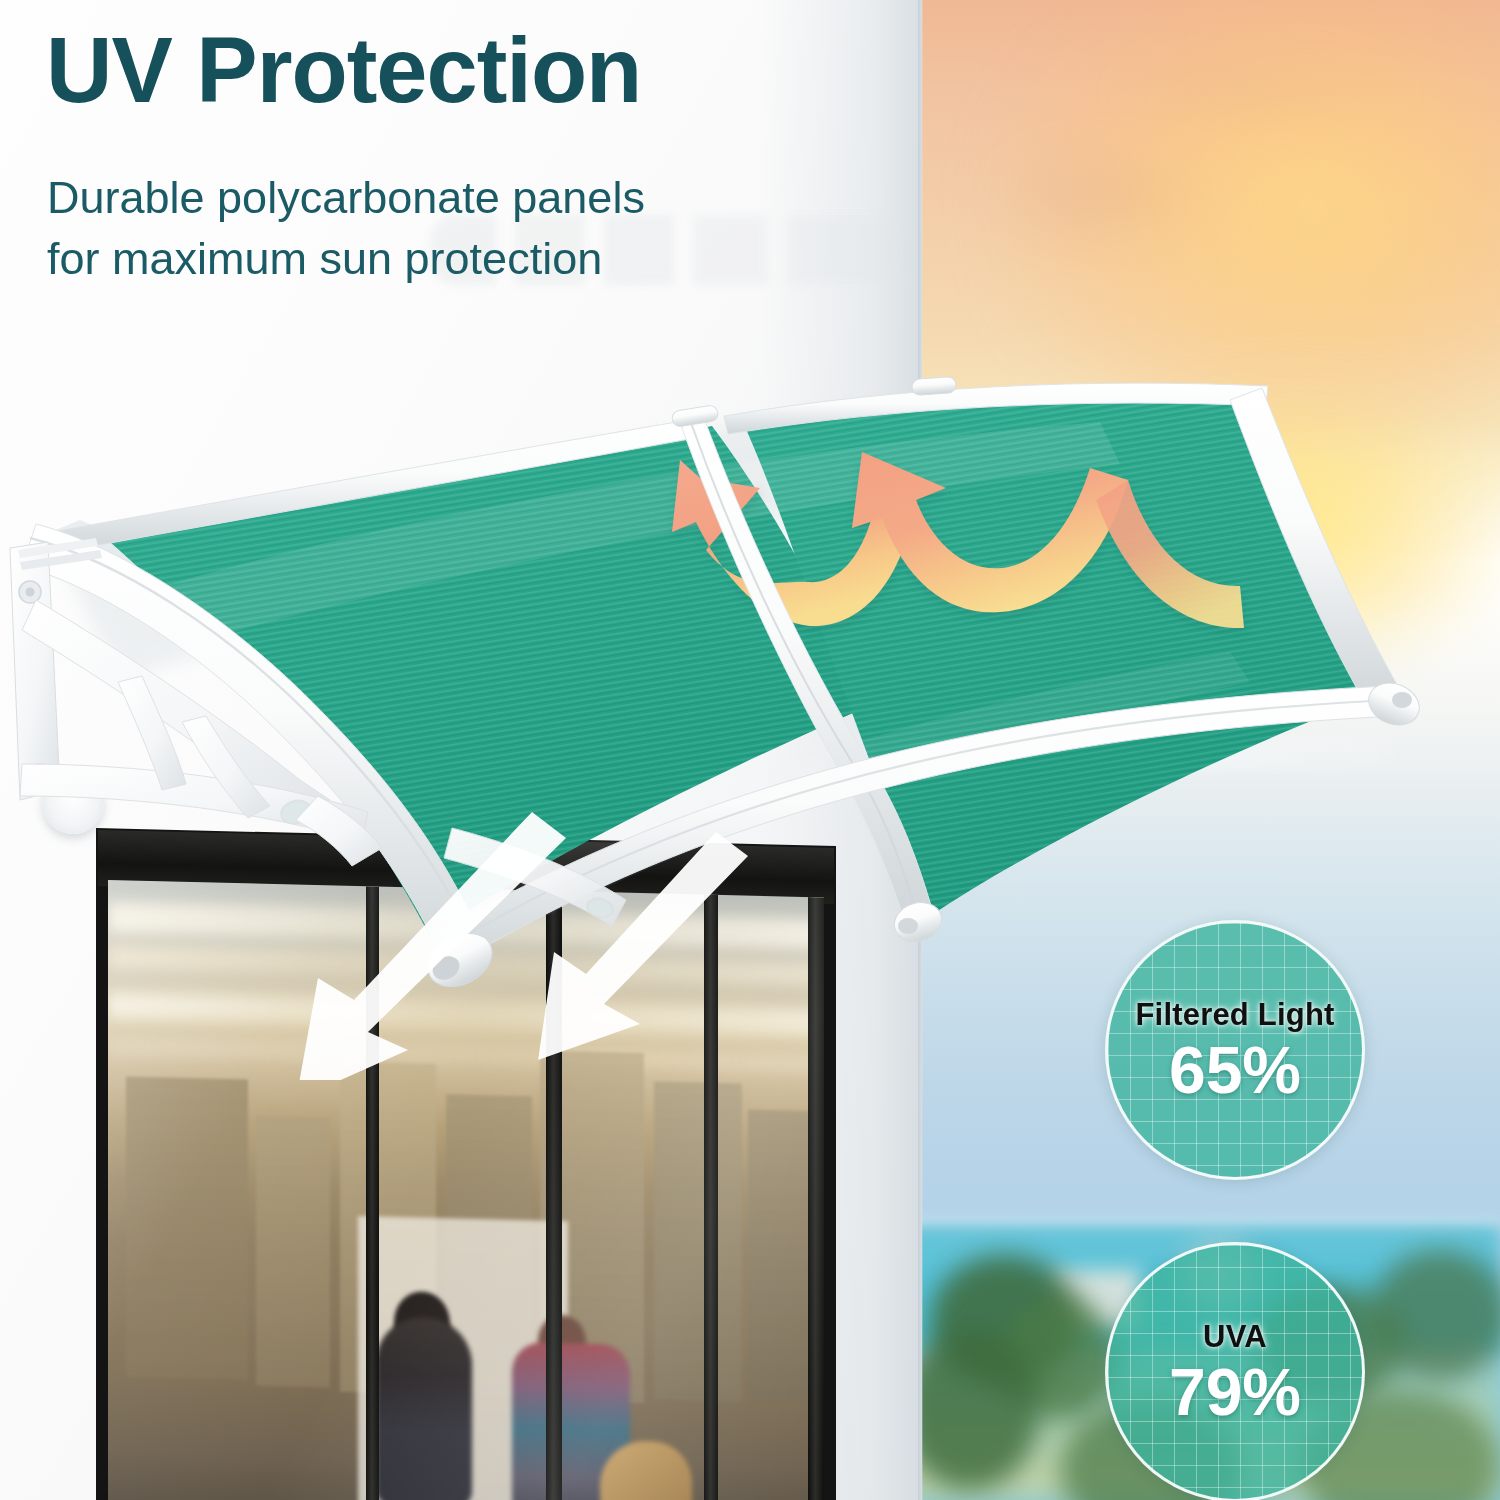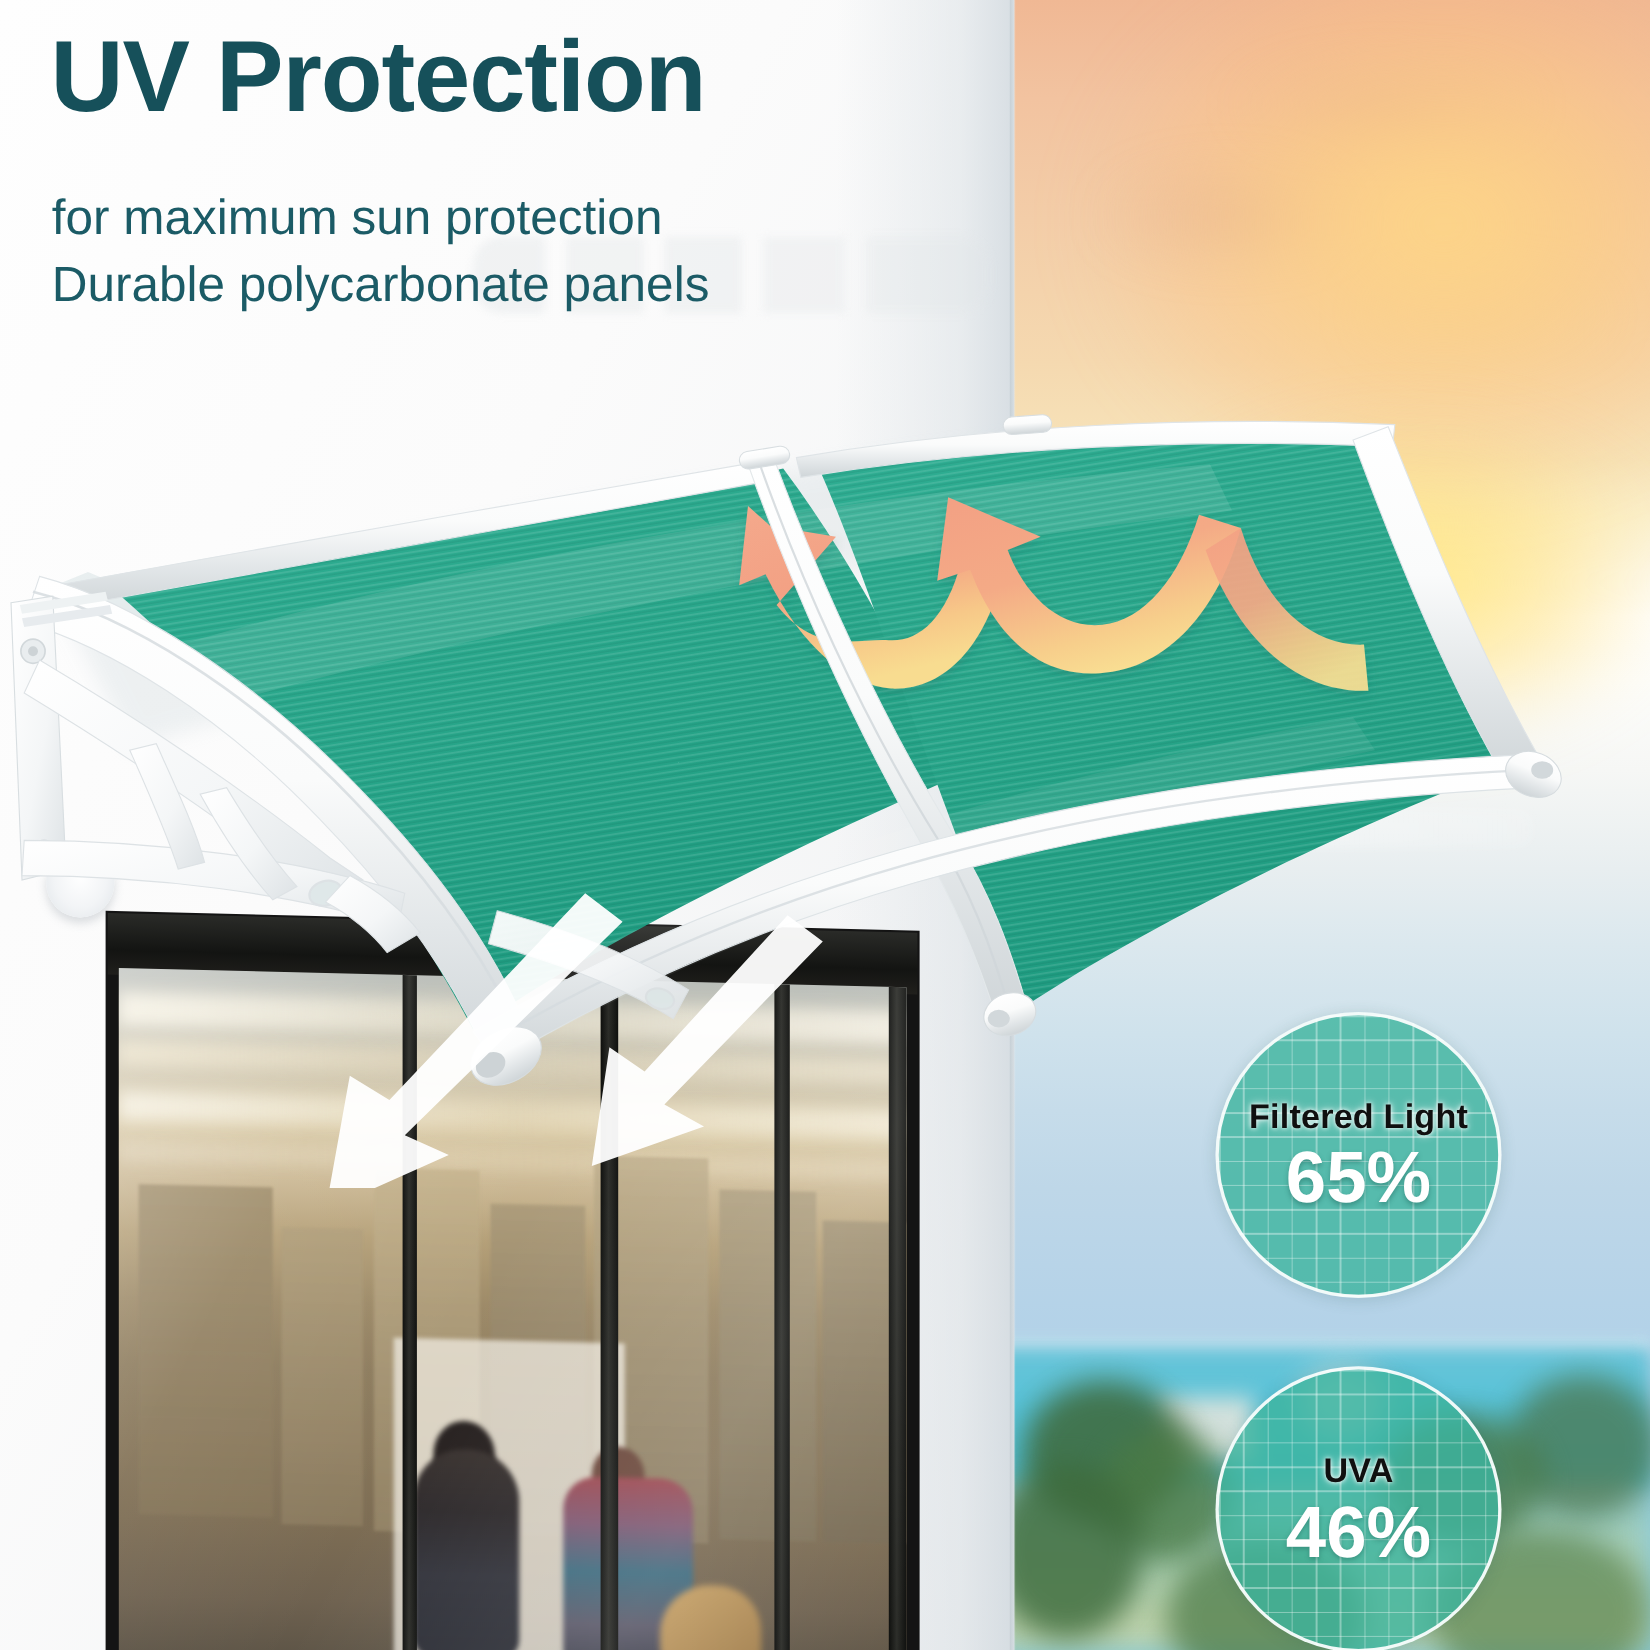--- a/index.html
+++ b/index.html
@@ -448,26 +448,26 @@
 
     <g>
       <path d="M 532,452 L 566,478 L 368,672 L 408,690 L 296,740 L 318,618 L 354,640 Z" fill="#ffffff" opacity=".95"></path>
       <path d="M 716,472 L 748,496 L 604,644 L 640,664 L 538,700 L 554,592 L 586,614 Z" fill="#ffffff" opacity=".95"></path>
     </g>
   </svg>
   </div>
 
   <div id="title">UV Protection</div>
   <div id="sub">
+    <div>Durable polycarbonate panels</div>
     <div>for maximum sun protection</div>
-    <div>Durable polycarbonate panels</div>
   </div>
 
   <div class="badge" id="badge1">
     <div class="blabel">Filtered Light</div>
     <div class="bvalue">65%</div>
   </div>
   <div class="badge" id="badge2">
     <div class="blabel">UVA</div>
-    <div class="bvalue">46%</div>
+    <div class="bvalue">79%</div>
   </div>
 
 </div>
 
 </body></html>

